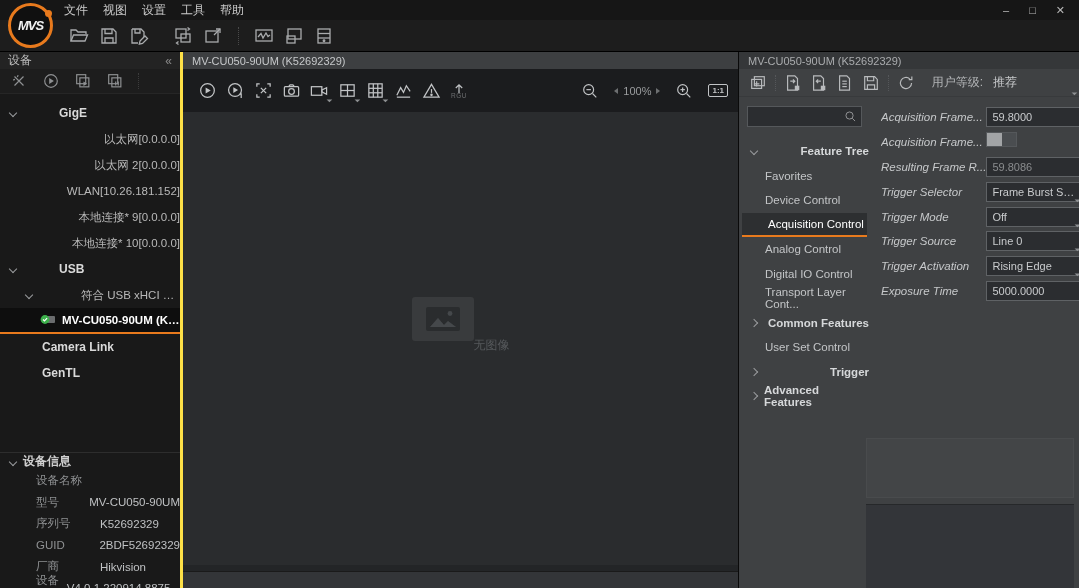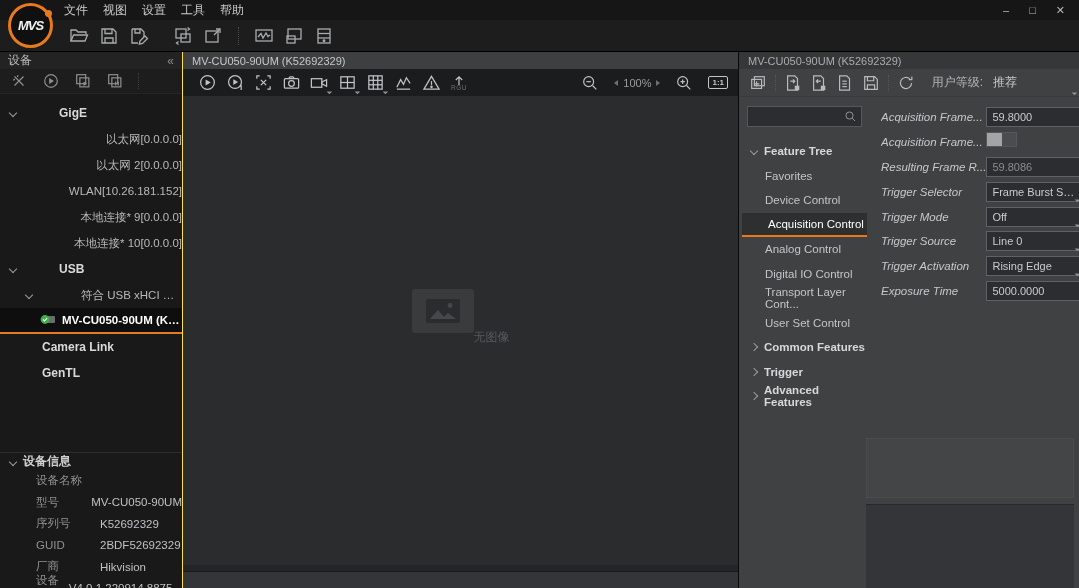--- a/index.html
+++ b/index.html
@@ -23,21 +23,21 @@
   .main-toolbar { height:32px; background:#1d1d1d; display:flex; align-items:center; padding-left:64px; border-bottom:1px solid #000; }
   .tb-ico { width:30px; height:24px; display:flex; align-items:center; justify-content:center; color:#a9abad; }
   .tb-ico svg { stroke:#a9abad; fill:none; stroke-width:1.3; }
   .tb-gap { width:14px; }
   .tb-div { width:1px; height:18px; border-left:1px dotted #4a4a4a; margin:0 10px; }
 
   
   .content { display:flex; height:536px; }
 
   
-  .left { width:183px; background:#191919; border-right:1px solid #fde047; display:flex; flex-direction:column; font-size:11.5px; }
+  .left { width:183px; background:#191919; border-right:3px solid #fde047; display:flex; flex-direction:column; font-size:11.5px; }
   .lp-head { height:22px; background:#232323; display:flex; align-items:center; padding:0 8px; color:#bdbdbd; font-size:12px; }
   .lp-head .collapse { margin-left:auto; color:#8a8a8a; font-size:12px; }
   .lp-tools { height:30px; background:#1d1d1d; display:flex; align-items:center; gap:6px; padding-left:6px; border-bottom:1px solid #262626; }
   .lp-tools .tb-ico { width:26px; }
   .lp-tools .tb-ico svg { stroke:#8f9193; }
   .lp-div { width:1px; height:16px; border-left:1px dotted #3c3c3c; margin-left:4px; }
   .tree { padding-top:6px; }
   .trow { height:26px; display:flex; align-items:center; color:#b9b9b9;gap:36px; }
   .trow.sect { color:#d9d9d9; font-weight:bold; font-size:12px; }
   .trow .chev { margin:0 7px 0 10px; }
@@ -51,21 +51,21 @@
   .lp-splitline { border-top:1px solid #2d2d2d; margin-top:66px; }
   .info-head { height:28px; display:flex; align-items:center; color:#d0d0d0; font-weight:bold; font-size:12px; }
   .info-head .chev { margin:0 7px 0 10px; }
   .irow { height:21.5px; display:flex; align-items:center; }
   .irow .il { width:64px; margin-left:36px; color:#8f9193; }
   .irow .iv { color:#bfc1c3; white-space:nowrap; }
 
   
   .center { flex:1; display:flex; flex-direction:column; border-right:1px solid #0a0a0a; }
   .c-tab { height:17px; background:#3d3f41; color:#c6c8ca; font-size:11px; display:flex; align-items:center; padding-left:9px; }
-  .c-toolbar { height:27px; background:#1b1c1e; display:flex; align-items:center; padding:0 10px; }
+  .c-toolbar { height:43px; background:#1b1c1e; display:flex; align-items:center; padding:0 10px; }
   .c-toolbar .tb-ico { width:28px; height:22px; position:relative; }
   .c-toolbar .tb-ico svg { stroke:#c2c4c6; }
   .caret { position:absolute; right:1px; bottom:2px; width:0; height:0; border-left:4px solid transparent; border-top:4px solid transparent; border-right:4px solid #8e9092; transform:rotate(45deg); }
   .c-right { margin-left:auto; display:flex; align-items:center; gap:10px; color:#9a9c9e; }
   .zoomtxt { font-size:11px; color:#9a9c9e; display:flex; align-items:center; gap:5px; }
   .zoomtxt i { width:0; height:0; border-top:3.5px solid transparent; border-bottom:3.5px solid transparent; display:inline-block; }
   .zoomtxt i.lft { border-right:4px solid #6d6f71; }
   .zoomtxt i.rgt { border-left:4px solid #6d6f71; }
   .one2one { border:1.2px solid #c2c4c6; border-radius:2px; font-size:8px; color:#c2c4c6; padding:1px 3px; font-weight:bold; }
   .canvas { flex:1; background:#2a2c2e; display:flex; flex-direction:row; align-items:center; justify-content:center; position:relative; }
@@ -87,21 +87,21 @@
   .userlevel { margin-left:auto; display:flex; align-items:center; font-size:12px; color:#b3b5b7; gap:10px; padding-right:10px; }
   .ul-dd { width:70px; display:flex; align-items:center; position:relative; color:#c6c8ca;text-align:center; }
   .ul-dd .caret { right:-14px; bottom:-2px; }
   .r-body { position:relative; flex:1; display:flex; }
   .r-left { width:130px; flex:none; }
   .searchbox { margin:9px 7px 0 8px; height:21px; background:#2b2d30; border:1px solid #55585b; display:flex; align-items:center; }
   .searchbox input { flex:1; min-width:0; background:transparent; border:none; outline:none; color:#d0d2d4; font-size:11px; padding:0 4px; }
   .searchbox svg { stroke:#9a9c9e; fill:none; stroke-width:1.4; margin-right:4px; flex:none; }
   .ftree { margin-top:12px; font-size:11.5px; }
   .frow { height:24.5px; display:flex; align-items:center; color:#c3c5c7; padding-left:26px; }
-  .frow.sect { color:#d6d8da; font-weight:bold; padding-left:12px; }
+  .frow.sect { color:#d6d8da; font-weight:bold; padding-left:12px;justify-content:space-between; }
   .frow.sect .chev { margin-right:7px; }
   .frow.sel { background:#2d2f31; border-bottom:2px solid #e87a1d; color:#fff; margin:0 2px 0 3px; }
   .props { flex:1; padding:8px 6px 0 12px; }
   .prow { height:24.8px; display:flex; align-items:center; }
   .prow .pl { flex:1; font-size:11.5px; color:#c6c8ca; white-space:nowrap; overflow:hidden;font-style:italic; }
   .ctrl { width:95px; flex:none; height:20px; position:relative; }
   .ctrl.input, .ctrl.dd { background:#2b2d30; border:1px solid #5f6265; display:flex; align-items:center; padding:0 5px; font-size:11px; color:#c9cbcd; }
   .ctrl.ro { color:#8a8c8e; }
   .ctrl.dd .caret { right:0; bottom:1px; }
   .toggle { width:31px; height:15px; background:#2b2d30; border:1px solid #55585b; display:flex; }
@@ -514,26 +514,26 @@
               </div>
             <div class="frow">
                 <span>Analog Control</span>
               </div>
             <div class="frow">
                 <span>Digital IO Control</span>
               </div>
             <div class="frow">
                 <span>Transport Layer Cont...</span>
               </div>
-            <div class="frow">
-                <span>User Set Control</span>
-              </div>
             <div class="frow sect">
                 <i class="chev r"></i>
                 <span>Common Features</span>
+              </div>
+            <div class="frow">
+                <span>User Set Control</span>
               </div>
             <div class="frow sect">
                 <i class="chev r"></i>
                 <span>Trigger</span>
               </div>
             <div class="frow sect">
                 <i class="chev r"></i>
                 <span>Advanced Features</span>
               </div>
           </div>

